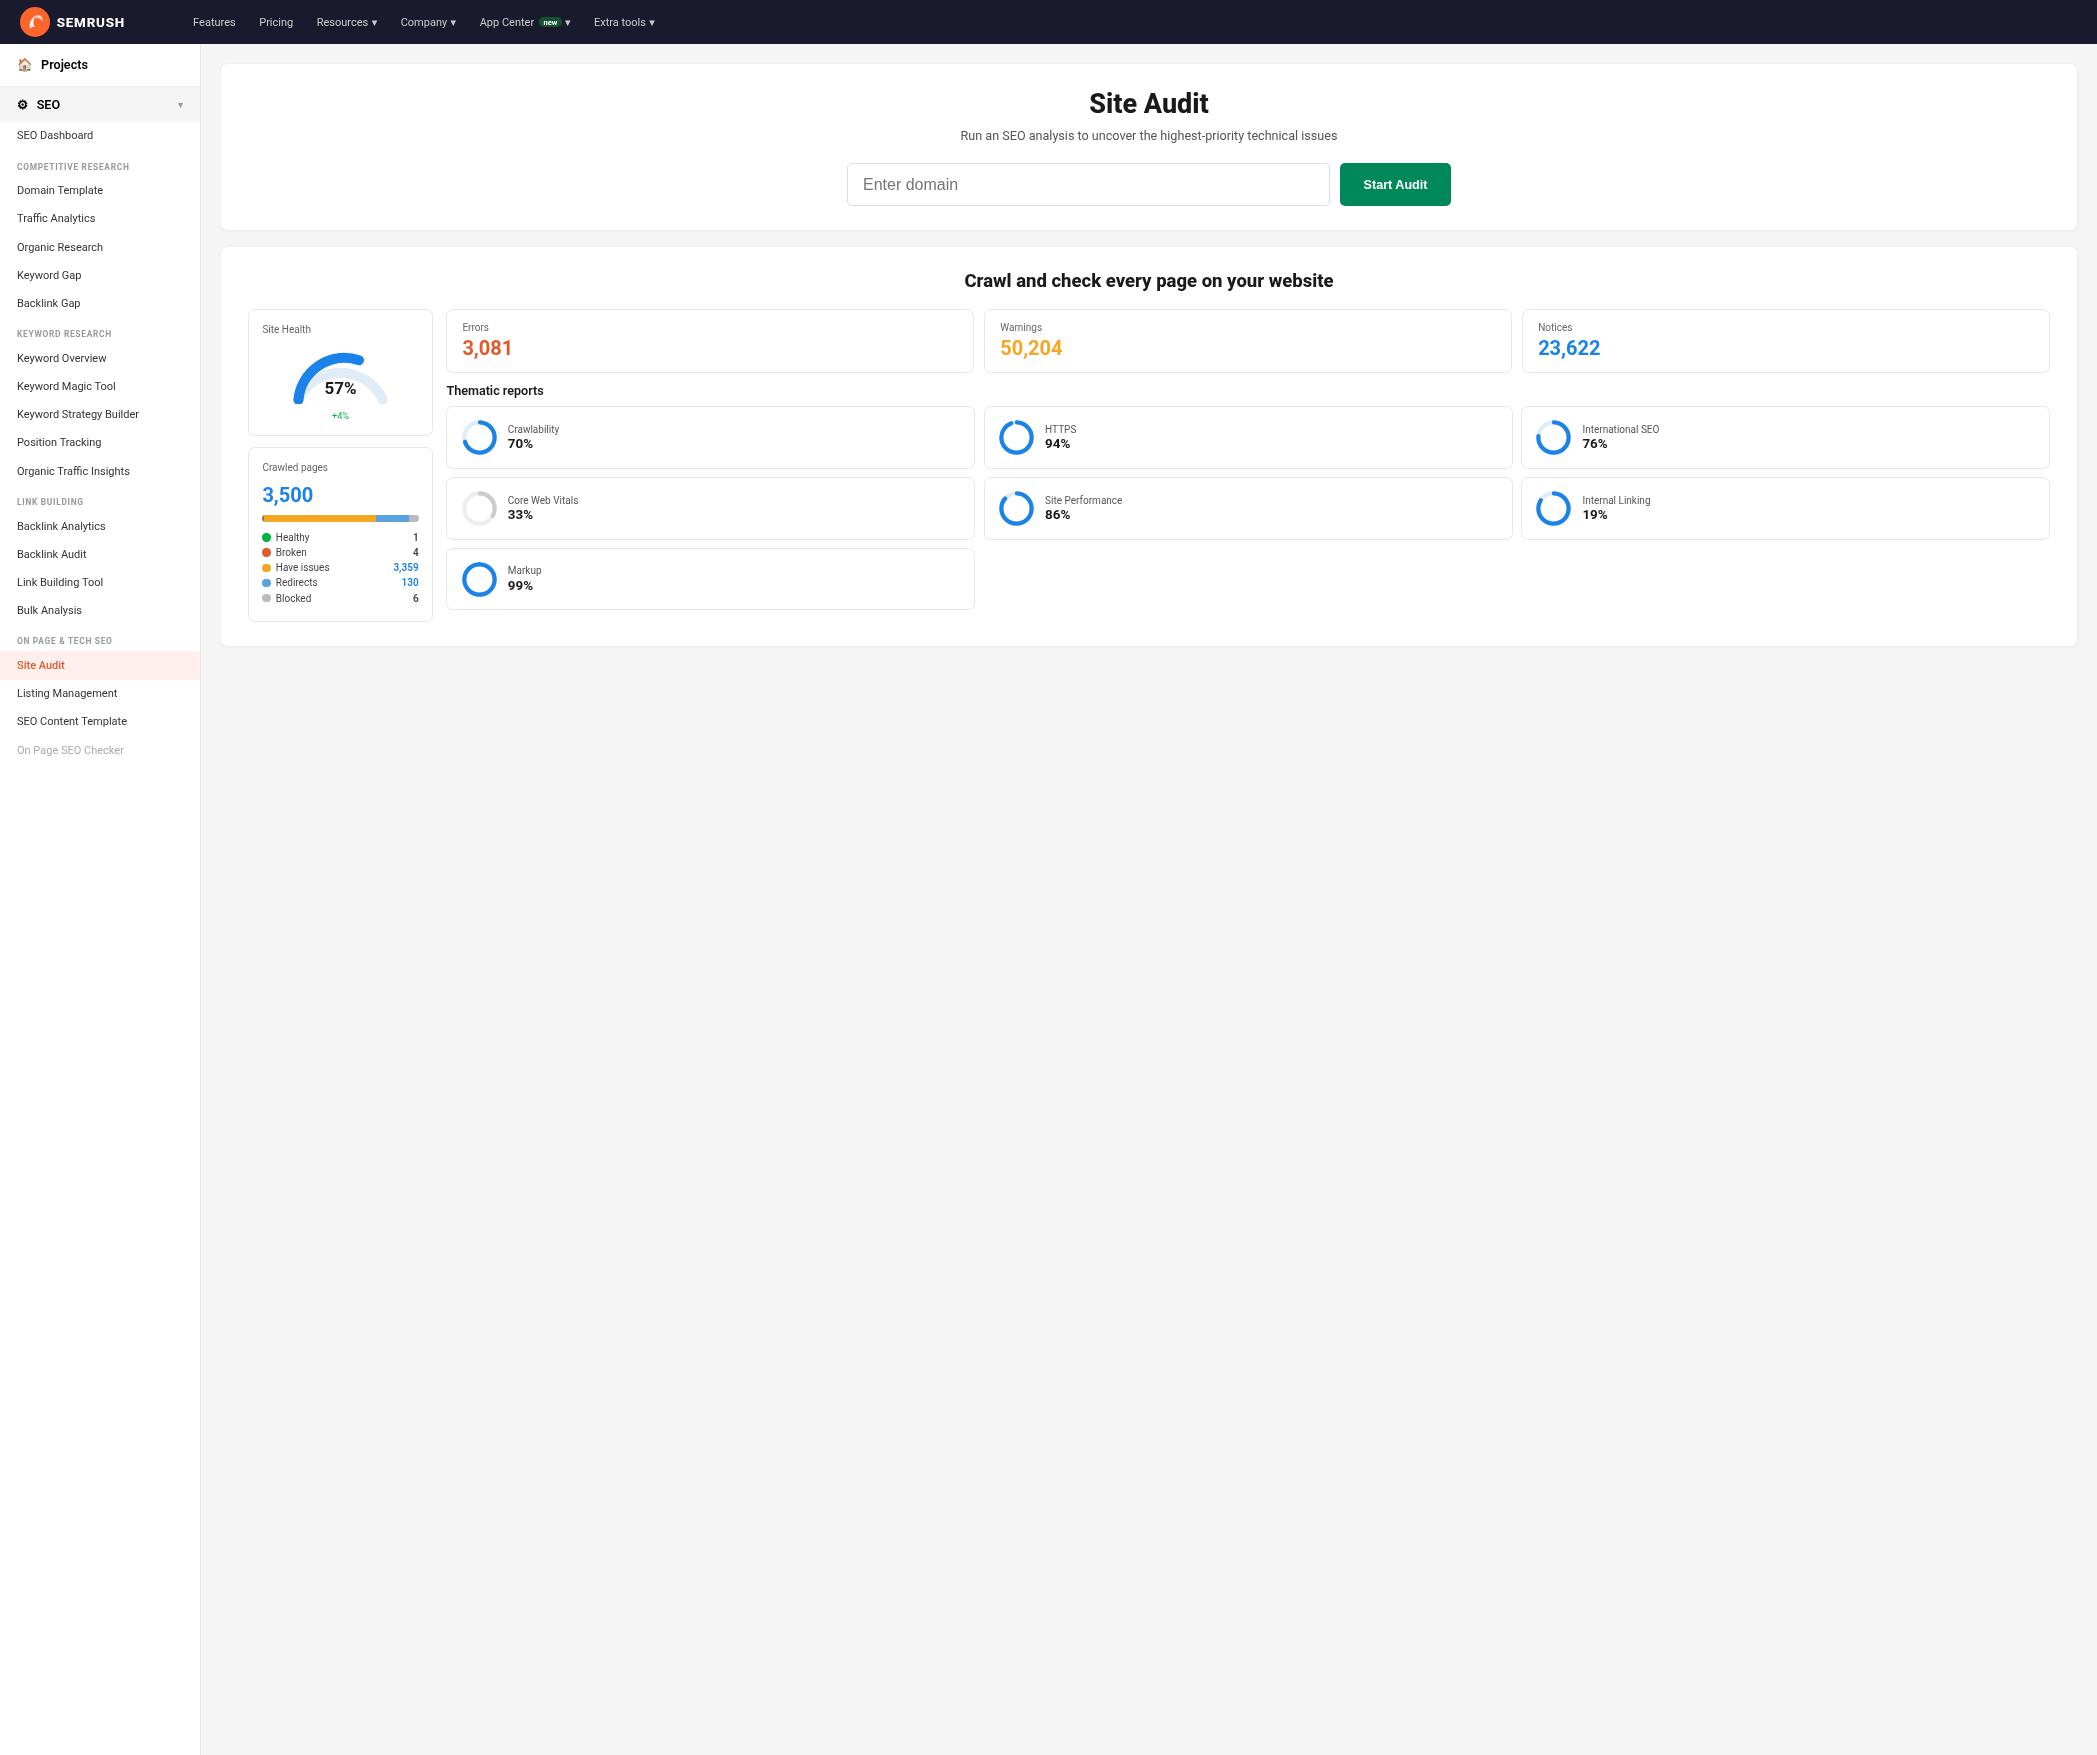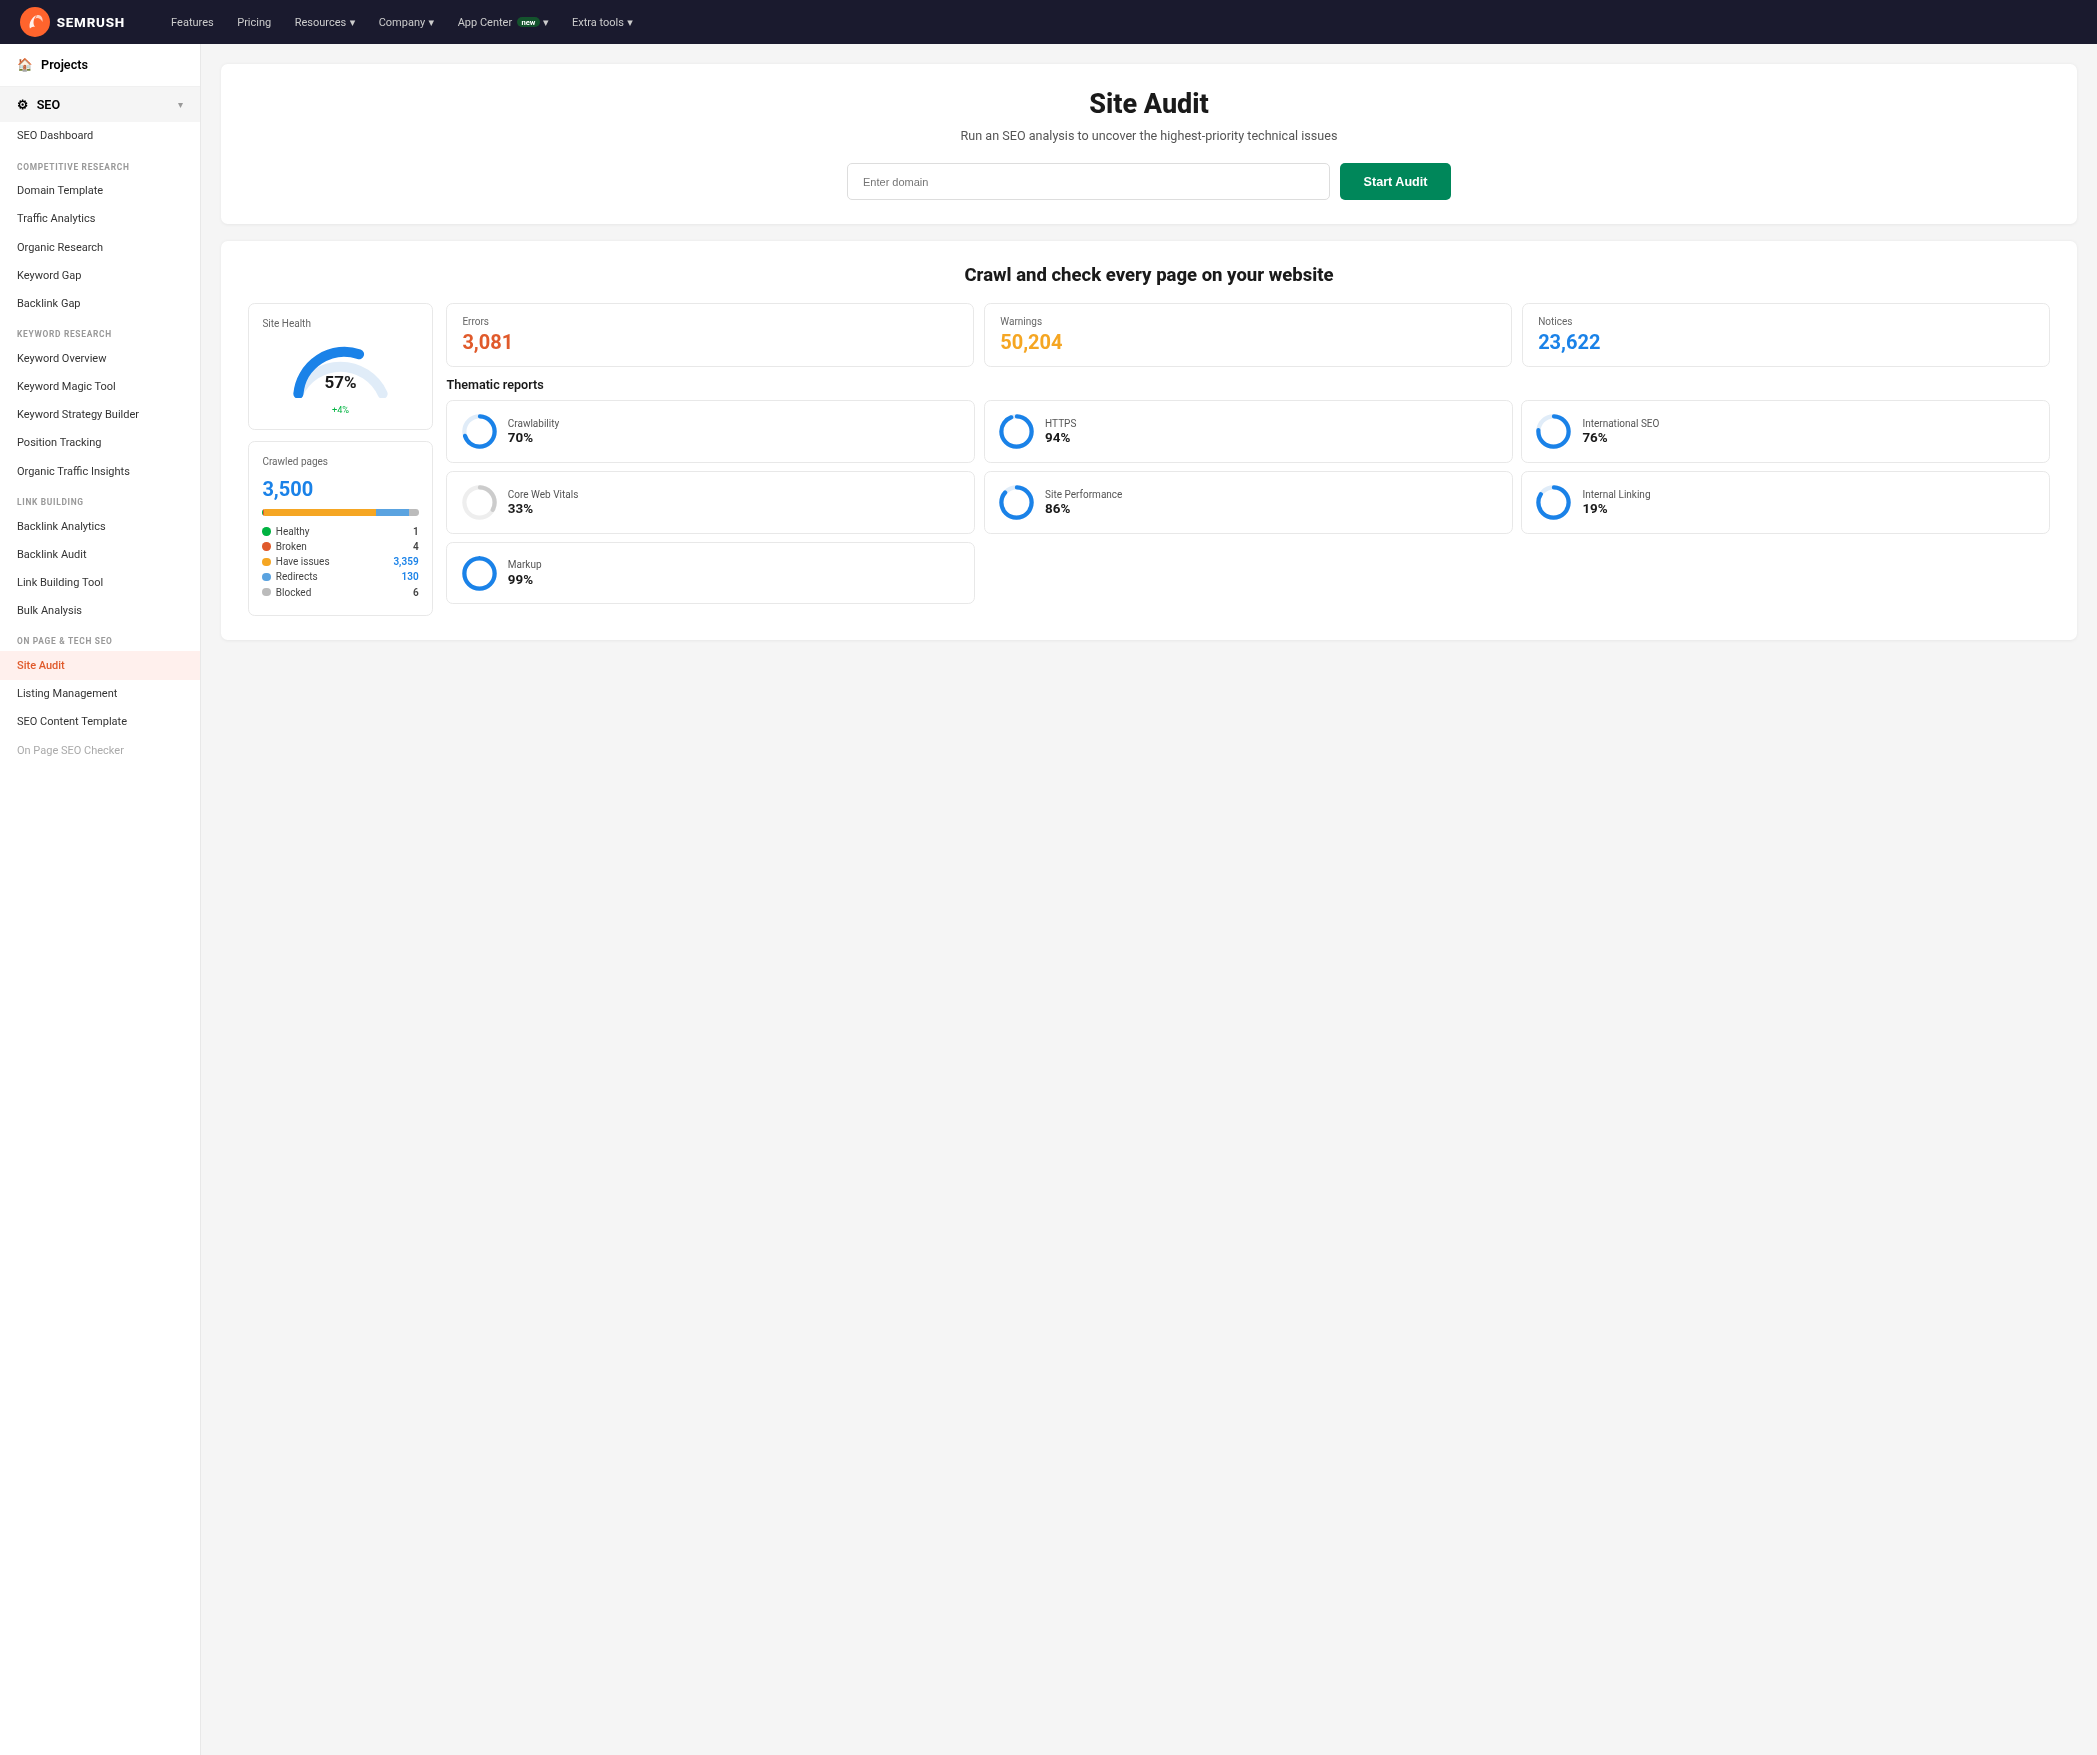--- a/index.html
+++ b/index.html
@@ -12,21 +12,21 @@
       align-items: center;
       padding: 0 20px;
       height: 44px;
       flex-shrink: 0;
       gap: 27px;
     }
     .logo-area {
       display: flex;
       align-items: center;
       gap: 6.7px;
-      margin-right: 2px;
+      margin-right: 24px;
     }
     .logo-icon {
       width: 30px;
       height: 30px;
     }
     .logo-text {
       color: #fff;
       font-weight: 800;
       font-size: 13.4px;
       letter-spacing: 0.8px;
@@ -156,21 +156,21 @@
       display: flex;
       gap: 10px;
       max-width: 604px;
       margin: 0 auto;
     }
     .domain-input {
       flex: 1;
       border: 1.3px solid #ddd;
       border-radius: 5px;
       padding: 11.7px 15px;
-      font-size: 11px;
+      font-size: 16px;
       color: #999;
       outline: none;
     }
     .start-audit-btn {
       background: #00875a;
       color: #fff;
       border: none;
       border-radius: 5px;
       padding: 11.7px 23.5px;
       font-size: 12.6px;

